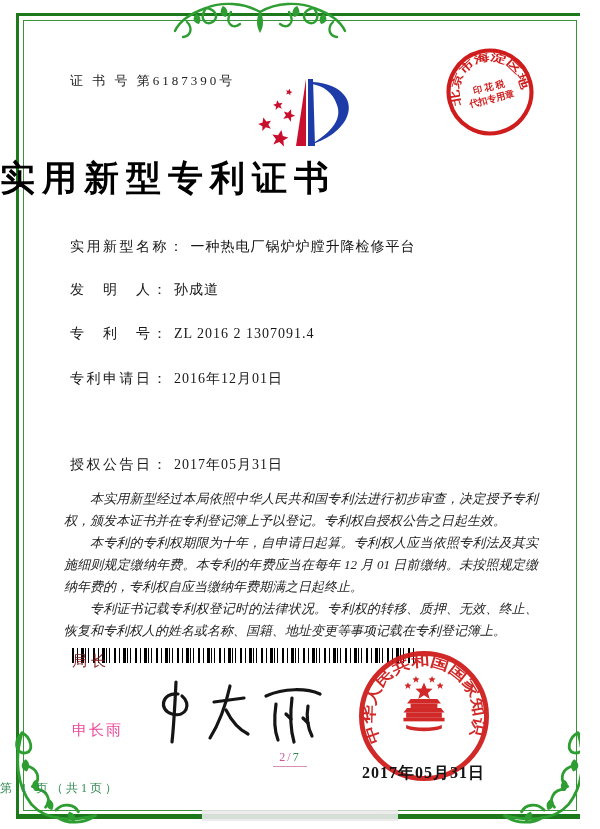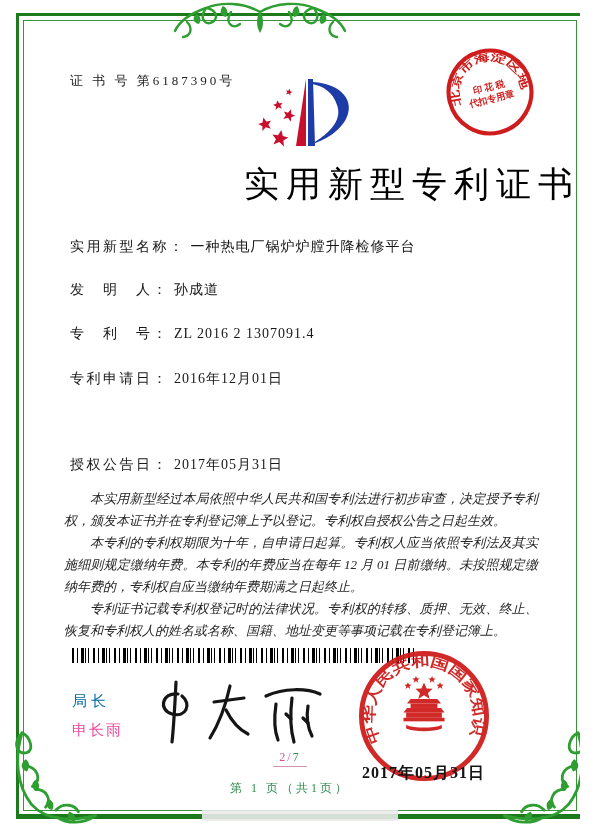--- a/index.html
+++ b/index.html
@@ -9,54 +9,54 @@
   
   .frame-outer{position:absolute;left:16px;top:13px;width:562px;height:798px;
                border:3px solid #1c7a1c;border-bottom-width:5px;z-index:0;}
   .frame-inner{position:absolute;left:23px;top:20px;width:552px;height:789px;
                border:1px solid #3a933a;z-index:0;}
   .ornament{position:absolute;z-index:1;}
 
   
   .cert-no{position:absolute;left:70px;top:72px;font-size:13px;letter-spacing:3px;color:#222;}
   .logo{position:absolute;left:248px;top:74px;}
-  .title{position:absolute;left:0;top:161px;width:100%;text-align:right;
-         font-size:35px;font-weight:400;letter-spacing:7px;color:#000;}
+  .title{position:absolute;left:0;top:155px;width:100%;text-align:left;
+         font-size:35px;font-weight:700;letter-spacing:7px;color:#000;}
 
   
   .field{position:absolute;left:70px;font-size:14px;color:#181818;white-space:nowrap;}
   .field .lbl{letter-spacing:2.5px;}
   .field .val{margin-left:5px;letter-spacing:1px;}
   .f1{top:238px}.f2{top:281px}.f3{top:325px}.f4{top:370px}.f5{top:413px}.f6{top:456px}
 
   
   .body-text{position:absolute;left:64px;top:488px;width:474px;font-size:13px;
              line-height:22px;text-align:justify;color:#242424;font-style:italic;}
   .body-text p{margin:0;text-indent:2em;}
 
   
   .barcode{position:absolute;left:72px;top:648px;width:344px;height:15px;
     background:repeating-linear-gradient(90deg,
       #000 0 2px,#fff 2px 5px,#000 5px 6px,#fff 6px 9px,
       #000 9px 12px,#fff 12px 13px,#000 13px 14px,#fff 14px 16px,
       #000 16px 17px,#fff 17px 21px);}
 
   
-  .director-title{position:absolute;left:72px;top:692px;font-size:15px;letter-spacing:4px;color:#0369a1;}
+  .director-title{position:absolute;left:72px;top:652px;font-size:15px;letter-spacing:4px;color:#7f1d1d;}
   .director-name{position:absolute;left:72px;top:721px;font-size:15px;letter-spacing:2px;color:#ec4899;}
   .signature{position:absolute;left:148px;top:676px;z-index:3;}
 
   
   .seal-tax{position:absolute;left:444px;top:46px;transform:rotate(-14deg);z-index:2;}
   .seal-main{position:absolute;left:357px;top:649px;z-index:2;opacity:.95;}
   .grant-date{position:absolute;left:362px;top:763px;font-size:16px;font-weight:600;
               letter-spacing:1px;color:#141414;z-index:4;}
 
   
-  .footer-page{position:absolute;left:0;top:780px;width:100%;text-align:center;
+  .footer-page{position:absolute;left:0;top:780px;width:100%;
                font-size:12px;letter-spacing:3px;color:#2f8b4f;z-index:4;}
   .footer-band{position:absolute;left:202px;top:810px;width:196px;height:11px;
                background:#eaeaea;opacity:.9;z-index:3;}
   .footer-counter{position:absolute;left:0;top:750px;width:100%;text-align:center;
                   font-size:12px;letter-spacing:2px;z-index:4;}
   .footer-counter .cur,.footer-counter .sep{color:#d4569a;}
   .footer-counter .tot{color:#2f8b4f;}
   .counter-box{display:inline-block;border-bottom:1px solid #d98fb4;padding:0 6px 1px 6px;}
 </style>
 </head>

